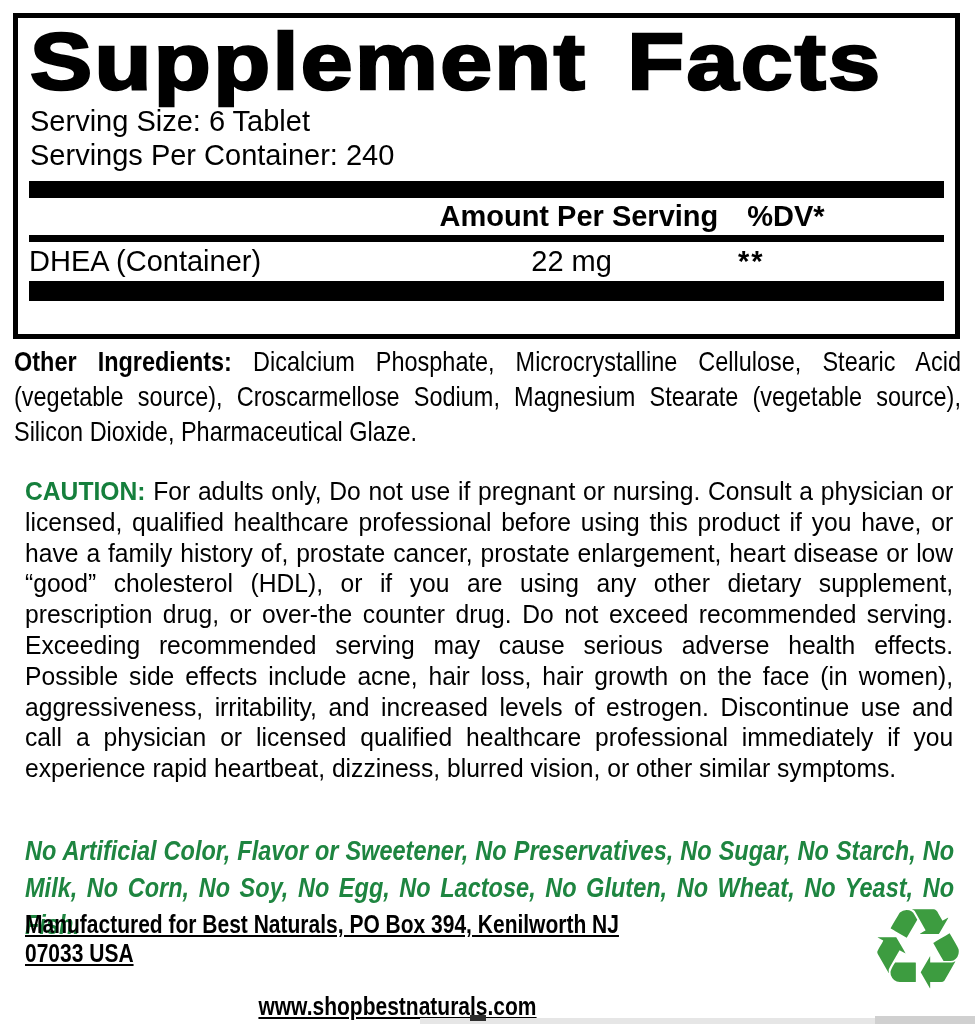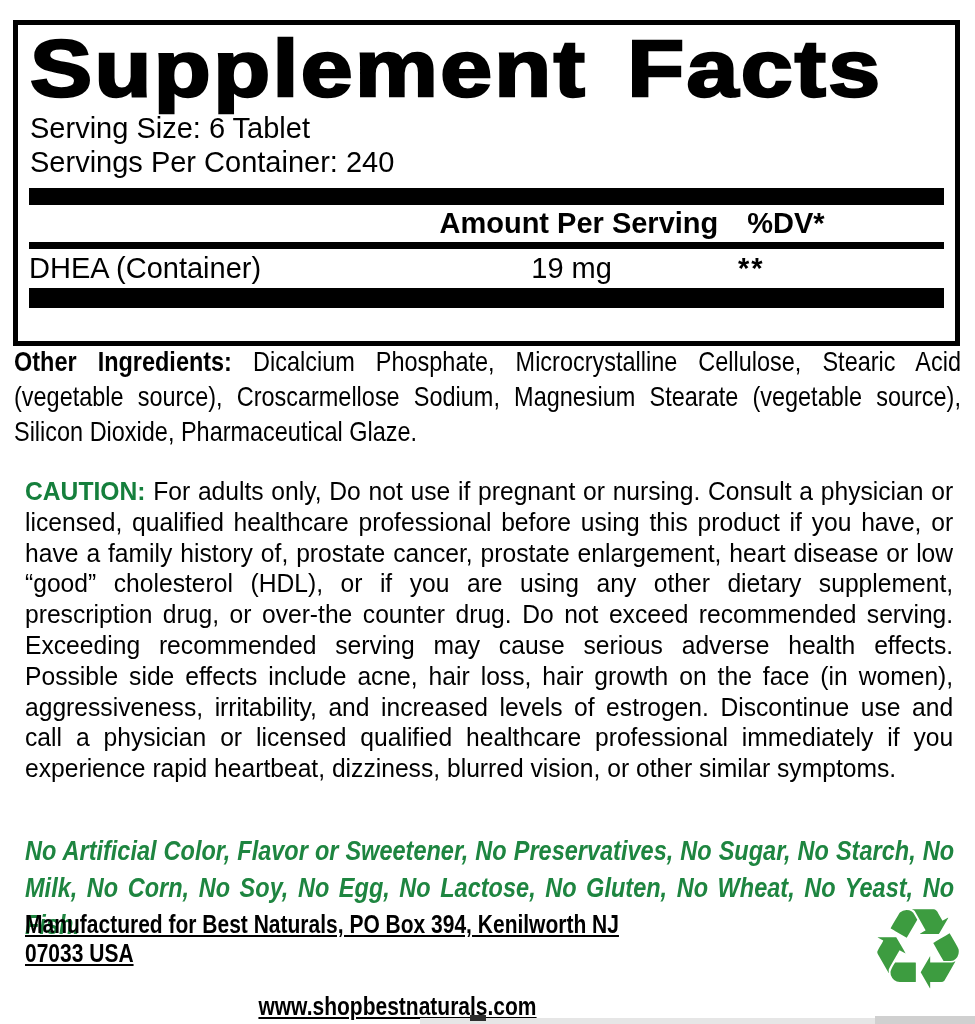--- a/index.html
+++ b/index.html
@@ -3,21 +3,21 @@
 <meta charset="utf-8">
 <style>
   html,body { margin:0; padding:0; background:#ffffff; }
   .page {
     position:relative; width:975px; height:1024px; background:#ffffff;
     font-family:"Liberation Sans", sans-serif; color:#000; overflow:hidden;
   }
 
   
   .facts-box {
-    position:absolute; left:13px; top:20px; width:947px; height:326px;
+    position:absolute; left:13px; top:13px; width:947px; height:326px;
     border:5px solid #000; box-sizing:border-box; background:#fff;
   }
   .facts-title {
     margin:2px 0 0 12px; font-size:79px; line-height:84px; font-weight:900;
     letter-spacing:2px; word-spacing:10px; white-space:nowrap;
     -webkit-text-stroke:2.5px #000;
   }
   .facts-title .stretch { display:inline-block; transform:scaleX(1.18); transform-origin:0 50%; }
   .serving-line { margin:0 12px; font-size:29px; line-height:34px; }
   .bar { margin:0 11px; background:#000; }
@@ -93,21 +93,21 @@
     <div class="cols-row header-row">
       <div class="col-name"></div>
       <div class="col-amt">Amount Per Serving</div>
       <div class="col-dv">%DV*</div>
     </div>
 
     <div class="bar bar-thin"></div>
 
     <div class="cols-row data-row">
       <div class="col-name">DHEA (Container)</div>
-      <div class="col-amt">19 mg</div>
+      <div class="col-amt">22 mg</div>
       <div class="col-dv">**</div>
     </div>
 
     <div class="bar bar-thick-bottom"></div>
 
   </div>
 
   <div class="other-ing">
     <span class="lbl">Other Ingredients:</span><span> Dicalcium Phosphate, Microcrystalline Cellulose, Stearic Acid (vegetable source), Croscarmellose Sodium, Magnesium Stearate (vegetable source), Silicon Dioxide, Pharmaceutical Glaze.</span>
   </div>

